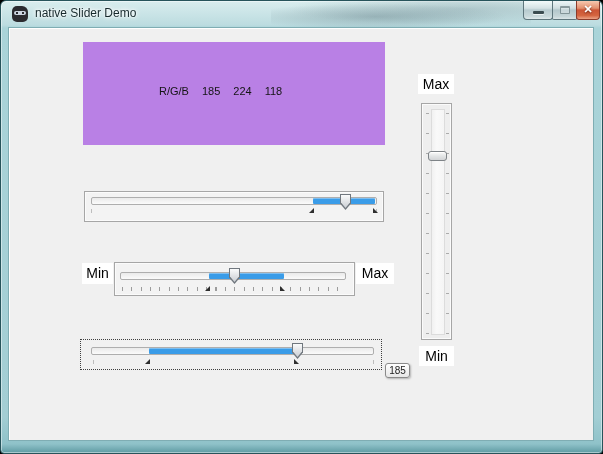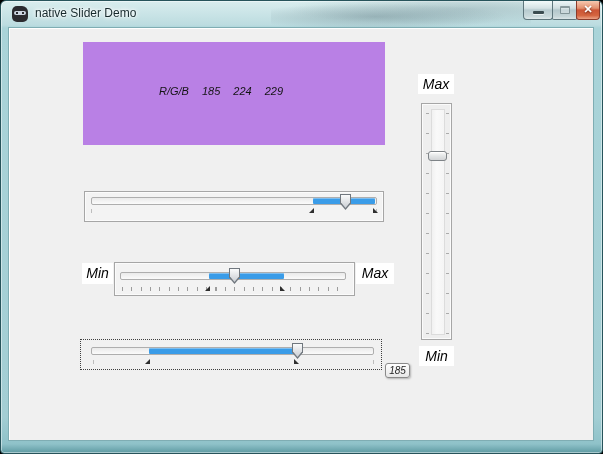--- a/index.html
+++ b/index.html
@@ -40,21 +40,21 @@
     background:#3a4c50; border-radius:1px; box-shadow:0 1px 0 rgba(255,255,255,.7); }
   .max-icon { position:absolute; left:7px; top:5px; width:10px; height:8px;
     border:1px solid rgba(80,100,105,.6); border-top:2px solid rgba(80,100,105,.6);
     background:rgba(255,255,255,.25); border-radius:1px; }
   .close-icon { position:absolute; width:100%; text-align:center; top:2px;
     font-size:11px; font-weight:bold; color:#fff; text-shadow:0 1px 2px rgba(60,10,0,.65); }
 
   
   .client { position:absolute; left:7px; top:26px; width:586px; height:414px;
     background:#f0f0f0; border:1px solid #7fadb3;
-    box-shadow:inset 1px 1px 0 #ffffff;font-style:italic; }
+    box-shadow:inset 1px 1px 0 #ffffff; }
 
   
   .swatch { position:absolute; left:74px; top:14px; width:302px; height:103px; }
   .swatch-text { position:absolute; left:76px; top:43px; display:flex; gap:13px;
     font-size:11px; color:#141414; }
 
   
   .frame { position:absolute; background:#f3f3f3; border:1px solid #a6a6a6;
     box-shadow:inset 0 0 0 1px #fbfbfb; }
   .groove { position:absolute; height:8px; background:linear-gradient(#eaeaea,#fbfbfb);
@@ -141,21 +141,21 @@
     </div>
   </div>
 
   <div class="client">
 
     <div class="swatch" style="background: rgb(185, 128, 229);">
       <div class="swatch-text">
         <span>R/G/B</span>
         <span>185</span>
         <span>224</span>
-        <span>229</span>
+        <span>118</span>
       </div>
     </div>
 
     <div class="frame s1">
       <div class="groove"></div>
       <div class="fill" style="left: 228px; width: 62px; background: rgb(58, 156, 232);"></div>
       <div class="hthumb" style="left: 255px;"></div>
       <div class="end-tick left"></div>
       <div class="end-tick right"></div>
       <div class="marker-l" style="left: 224px;"></div>

